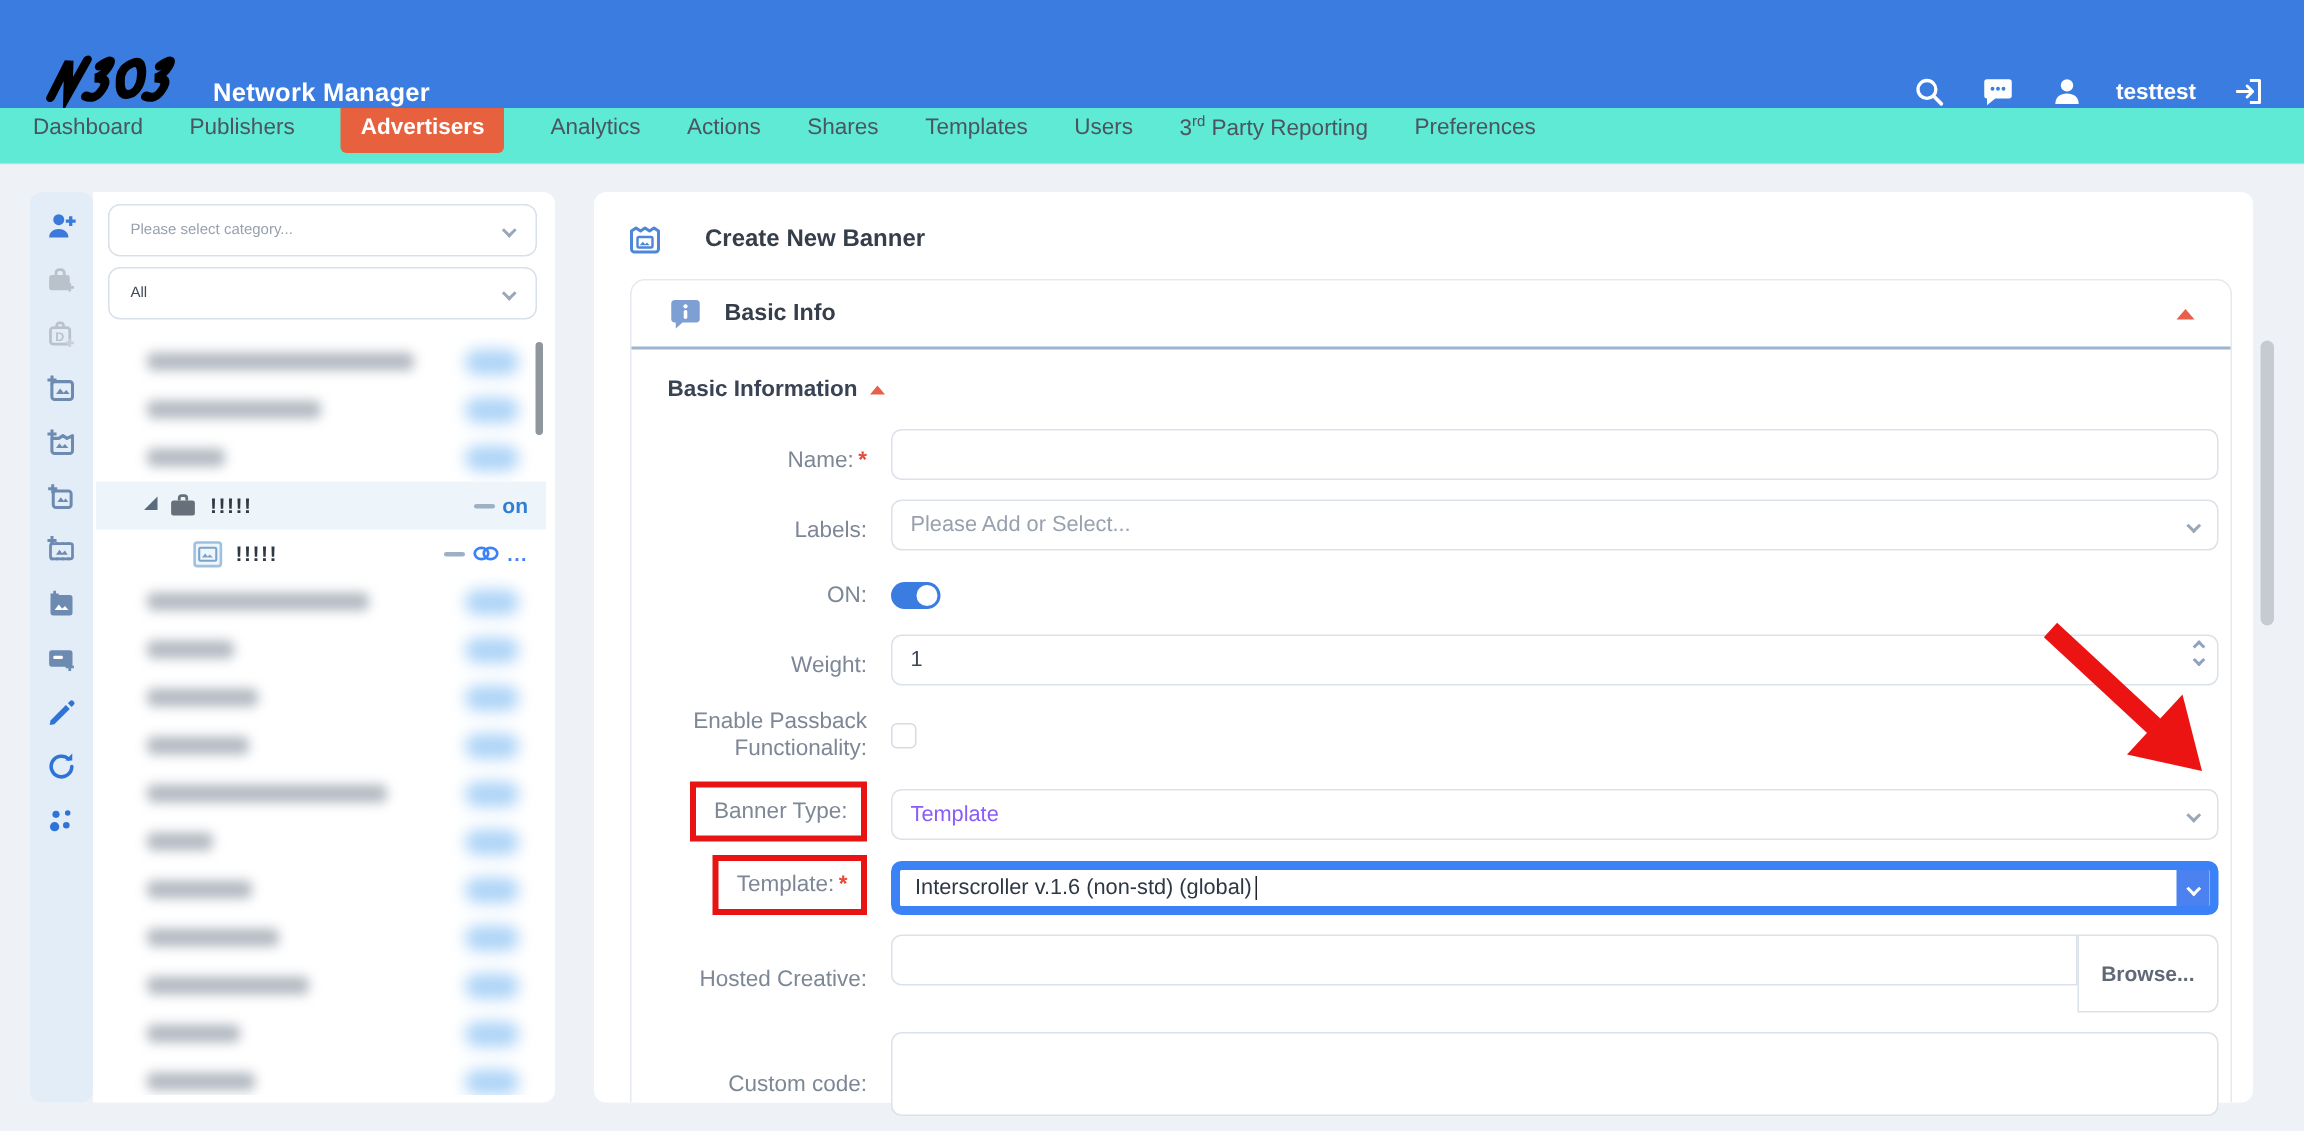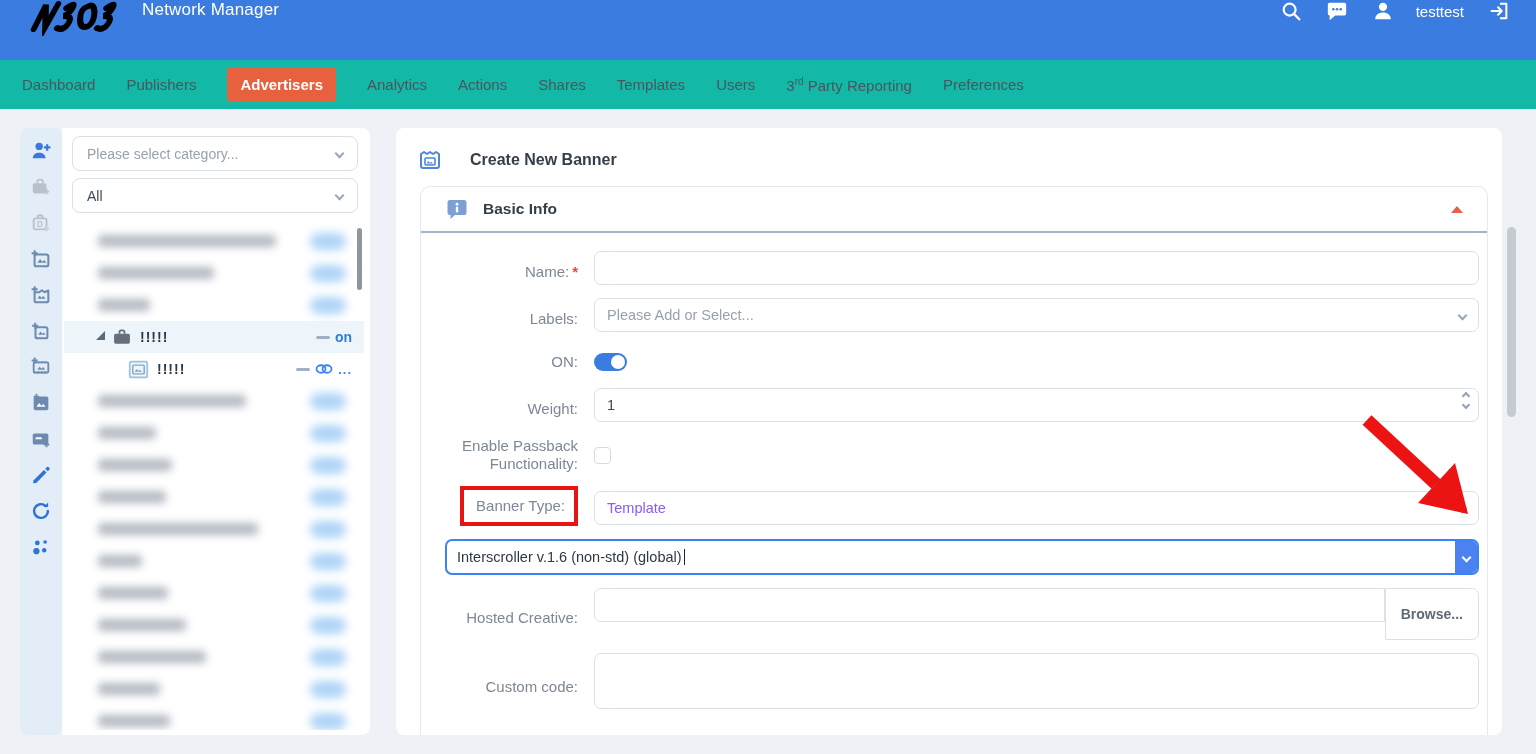--- a/index.html
+++ b/index.html
@@ -1,39 +1,39 @@
 <!DOCTYPE html>
 <html><head>
 <meta charset="utf-8">
 <style>
   * { margin:0; padding:0; box-sizing:border-box; }
   html,body { width:1536px; height:754px; }
   body { position:relative; background:#eef2f6; font-family:"Liberation Sans",sans-serif; overflow:hidden; }
 
   
-  .topbar { position:absolute; top:0; left:0; width:1536px; height:60px; background:#3b7ce1; display:flex; align-items:flex-start; z-index:5; }
+  .topbar { position:absolute; top:0; left:0; width:1536px; height:72px; background:#3b7ce1; display:flex; align-items:flex-end; z-index:5;font-weight:bold; }
   .logo { margin-left:26px; display:flex; align-items:center; }
   .app-title { color:#fff; font-size:17px; margin-left:20px; letter-spacing:.2px; }
   .topbar-right { margin-left:auto; display:flex; align-items:center; gap:24px; margin-right:26px; }
   .tb-ic { width:22px; height:22px; display:block; cursor:pointer; }
   .tb-user { display:flex; align-items:center; gap:22px; color:#fff; font-size:15px; cursor:pointer; }
 
   
-  .navbar { position:absolute; top:60px; left:0; width:1536px; height:50px; background:#14b8a6; border-bottom:1px solid #e7ebef; display:flex; align-items:center; gap:31px; padding-left:22px; z-index:4; }
+  .navbar { position:absolute; top:60px; left:0; width:1536px; height:50px; background:#5eead4; border-bottom:1px solid #e7ebef; display:flex; align-items:center; gap:31px; padding-left:22px; z-index:4; }
   .nav-item { font-size:15px; color:#4a5560; cursor:pointer; white-space:nowrap; }
   .nav-item sup { font-size:10px; }
   .nav-item.active { background:#e8613e; color:#fff; font-weight:bold; padding:9px 13px; border-radius:4px; }
 
   
   .iconstrip { position:absolute; left:20px; top:128px; width:42px; height:607px; background:#e3edf8; border-radius:8px; display:flex; flex-direction:column; align-items:center; padding-top:12px; gap:14px; }
   .is-ic { width:22px; height:22px; cursor:pointer; }
 
   
   .treepanel { position:absolute; left:62px; top:128px; width:308px; height:607px; background:#fff; border-radius:0 8px 8px 0; }
-  .sel { position:absolute; left:10px; width:286px; height:35px; background:#fff; border:1px solid #d9e0e8; border-radius:8px; display:flex; align-items:center; padding:0 14px; font-size:14px; cursor:pointer; }
+  .sel { position:absolute; left:10px; width:286px; height:35px; background:#fff; border:1px solid #d9e0e8; border-radius:8px; display:flex; align-items:center; padding:0 14px; font-size:10px; cursor:pointer; }
   .sel .chev { margin-left:auto; }
   .chev { width:7px; height:7px; border-right:2px solid #9aa7b8; border-bottom:2px solid #9aa7b8; transform:rotate(45deg); flex:0 0 auto; }
   .sel-cat { top:8px; color:#8d97a5; }
   .sel-filter { top:50px; color:#3f4a59; }
   .tree { position:absolute; left:2px; top:97px; width:300px; height:505px; overflow:hidden; }
   .trow { position:relative; height:32px; display:flex; align-items:center; cursor:pointer; }
   .blurbar { height:12px; background:#9aa2ad; border-radius:4px; filter:blur(4px); opacity:.75; margin-left:34px; }
   .blurpill { position:absolute; right:18px; width:36px; height:17px; border-radius:9px; background:#add4f7; filter:blur(5px); }
   .trow.selected { background:#edf5fb; }
   .tri-open { width:0; height:0; border-left:9px solid transparent; border-bottom:9px solid #5a6b7d; margin-left:32px; transform:translateY(-2px); }
@@ -64,21 +64,21 @@
   .selbox { width:100%; height:34px; border:1px solid #dbe1e9; border-radius:7px; display:flex; align-items:center; padding:0 12px; font-size:14.5px; cursor:pointer; background:#fff; }
   .placeholder { color:#98a1ae; }
   .toggle { width:33px; height:18px; border-radius:10px; background:#3b7ce1; position:relative; cursor:pointer; margin-top:8px; }
   .toggle .knob { position:absolute; right:2px; top:2px; width:14px; height:14px; border-radius:50%; background:#fff; }
   .spinner { position:absolute; right:10px; top:5px; display:flex; flex-direction:column; gap:3px; }
   .spin-up { width:6px; height:6px; border-left:2px solid #8fa3c0; border-top:2px solid #8fa3c0; transform:rotate(45deg); cursor:pointer; }
   .spin-dn { width:6px; height:6px; border-right:2px solid #8fa3c0; border-bottom:2px solid #8fa3c0; transform:rotate(45deg); cursor:pointer; }
   .checkbox { width:17px; height:17px; border:1px solid #d5dbe3; border-radius:4px; background:#fff; margin-top:8px; cursor:pointer; }
   .redbox { display:inline-block; border:4px solid #e81414; padding:7px 9px 7px 12px; margin-top:-4px; }
   .redbox .inner { color:#7d8795; font-size:15px; }
-  .tpl-select { width:100%; height:36px; border:2px solid #3b82f6; border-radius:7px; display:flex; align-items:center; padding:0 0 0 10px; font-size:14.5px; color:#2e3744; cursor:pointer; background:#fff; overflow:hidden; }
+  .tpl-select { width:100%; height:36px; border:6px solid #3b82f6; border-radius:7px; display:flex; align-items:center; padding:0 0 0 10px; font-size:14.5px; color:#2e3744; cursor:pointer; background:#fff; overflow:hidden; }
   .cursor-bar { width:1px; height:16px; background:#1b2430; margin-left:2px; }
   .tpl-btn { margin-left:auto; width:22px; align-self:stretch; background:#4b82f0; display:flex; align-items:center; justify-content:center; cursor:pointer; }
   .tpl-btn .chev { border-color:#fff; }
   .hc-group { display:flex; }
   .hc-group .inp { border-radius:7px 0 0 7px; }
   .browse-btn { border:1px solid #dbe1e9; border-left:1px solid #dbe1e9; border-radius:0 7px 7px 0; background:#fff; color:#5f6876; font-weight:bold; font-size:14px; padding:0 15px; height:52px; cursor:pointer; font-family:"Liberation Sans",sans-serif; }
   .ta { width:100%; height:56px; border:1px solid #dbe1e9; border-radius:7px; resize:none; outline:none; font-family:"Liberation Sans",sans-serif; font-size:14px; padding:8px 12px; color:#3c4858; }
 
   
   .main-sb { position:absolute; left:1507px; top:227px; width:9px; height:190px; background:#c6cbd1; border-radius:5px; z-index:6; cursor:pointer; }
@@ -321,20 +321,24 @@
       <svg width="24" height="24" viewBox="0 0 24 24">
           <path d="M5 3h14a2.5 2.5 0 0 1 2.5 2.5v10A2.5 2.5 0 0 1 19 18h-9l-4.5 4v-4H5a2.5 2.5 0 0 1-2.5-2.5v-10A2.5 2.5 0 0 1 5 3z" fill="#7e9fd4"></path>
           <circle cx="12" cy="7.2" r="1.4" fill="#fff"></circle>
           <rect x="10.8" y="9.6" width="2.4" height="6" rx="1.1" fill="#fff"></rect>
         </svg>
       <span class="card-title">Basic Info</span>
       <span class="caret-up"></span>
     </div>
 
     <div class="card-body">
+      <div class="group-title">
+        <span>Basic Information</span>
+        <span class="gt-caret"></span>
+      </div>
 
       <div class="frow">
         <div class="flabel"><span>Name:</span><span class="req">*</span></div>
         <div class="fctrl"><input class="inp" type="text" style=""></div>
       </div>
 
       <div class="frow">
         <div class="flabel">Labels:</div>
         <div class="fctrl">
           <div class="selbox">
@@ -380,20 +384,23 @@
         </div>
         <div class="fctrl">
           <div class="selbox">
             <span style="color:#8b5cf6">Template</span>
             <span class="chev" style="margin-left:auto"></span>
           </div>
         </div>
       </div>
 
       <div class="frow">
+        <div class="flabel" style="padding-top:0">
+          <span class="redbox"><span class="inner">Template:</span><span class="req">*</span></span>
+        </div>
         <div class="fctrl">
           <div class="tpl-select">
             <span>Interscroller v.1.6 (non-std) (global)</span>
             <span class="cursor-bar"></span>
             <span class="tpl-btn">
                 <span class="chev"></span>
               </span>
           </div>
         </div>
       </div>

